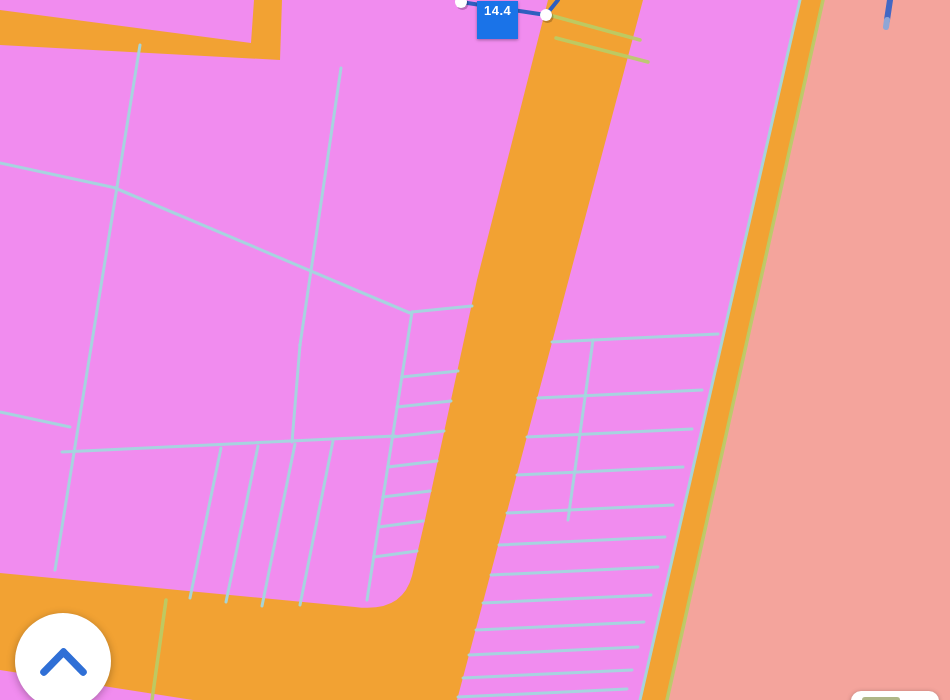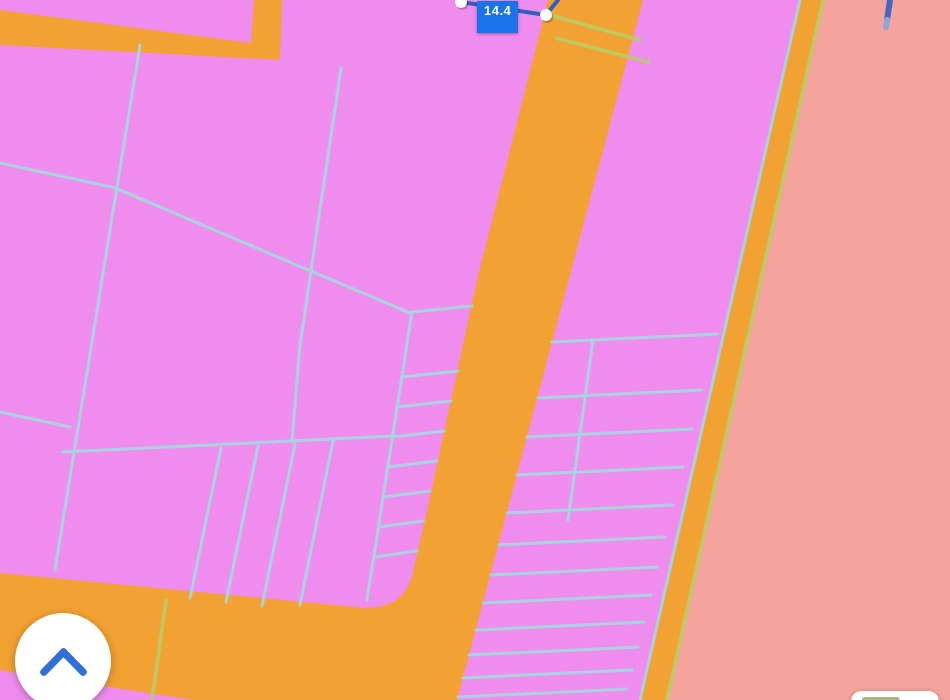--- a/index.html
+++ b/index.html
@@ -1,19 +1,19 @@
 <!DOCTYPE html>
 <html><head>
 <meta charset="utf-8">
 <style>
   html,body{margin:0;padding:0;background:#e9e9e9;font-family:"Liberation Sans",sans-serif;}
   .stage{position:relative;width:950px;height:700px;overflow:hidden;background:#F18CEF;}
   #map-svg{position:absolute;left:0;top:0;width:950px;height:700px;display:block;}
   .measure-label{
-    position:absolute;left:477px;top:1px;height:32px;line-height:20px;
+    position:absolute;left:477px;top:1px;height:38px;line-height:20px;
     padding:0 7px;background:#1A73E8;color:#ffffff;font-size:13px;font-weight:bold;
     border-radius:0;box-shadow:0 1px 3px rgba(0,0,0,0.35);letter-spacing:0.5px;
   }
   .fab{
     position:absolute;left:15px;top:613px;width:96px;height:96px;border-radius:50%;
     border:none;background:#ffffff;box-shadow:0 2px 8px rgba(0,0,0,0.30);
     padding:0;cursor:pointer;
   }
   .fab svg{display:block;width:96px;height:96px;}
   .thumb{

